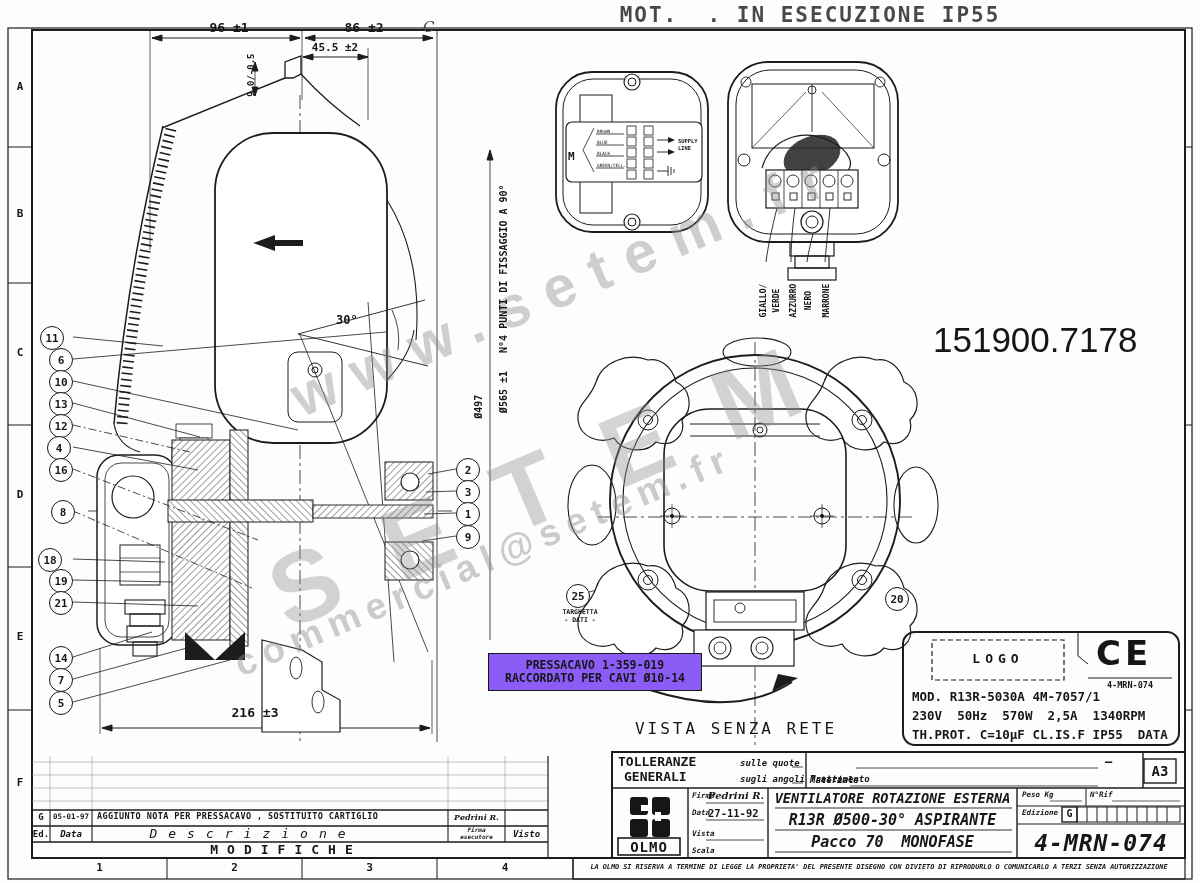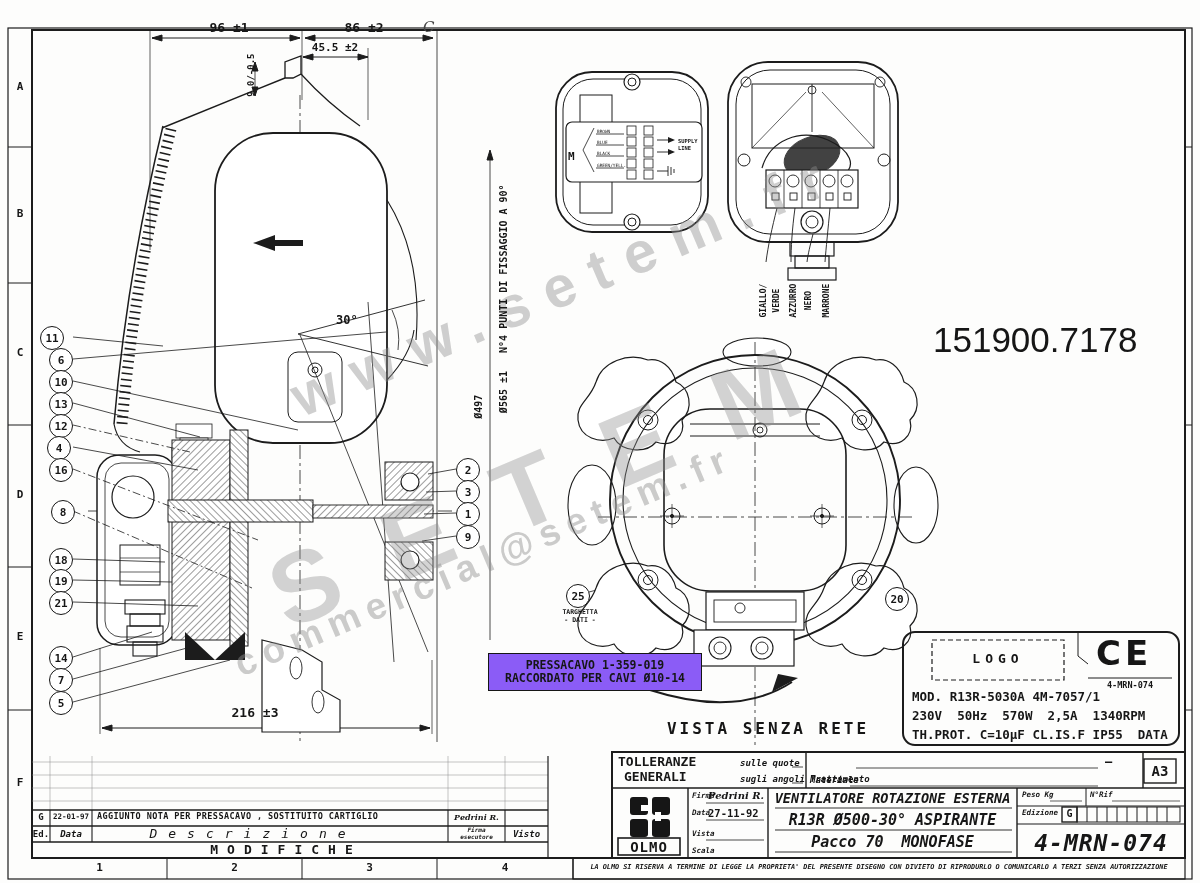--- a/index.html
+++ b/index.html
@@ -379,20 +379,21 @@
 <div class="t c" style="left:8px;top:207px;width:24px;font:bold 11px 'DejaVu Sans Mono';">B</div>
 <div class="t c" style="left:8px;top:346px;width:24px;font:bold 11px 'DejaVu Sans Mono';">C</div>
 <div class="t c" style="left:8px;top:488px;width:24px;font:bold 11px 'DejaVu Sans Mono';">D</div>
 <div class="t c" style="left:8px;top:630px;width:24px;font:bold 11px 'DejaVu Sans Mono';">E</div>
 <div class="t c" style="left:8px;top:776px;width:24px;font:bold 11px 'DejaVu Sans Mono';">F</div>
 <div class="t c" style="left:32px;top:861px;width:135px;font:bold 11px 'DejaVu Sans Mono';">1</div>
 <div class="t c" style="left:167px;top:861px;width:135px;font:bold 11px 'DejaVu Sans Mono';">2</div>
 <div class="t c" style="left:302px;top:861px;width:135px;font:bold 11px 'DejaVu Sans Mono';">3</div>
 <div class="t c" style="left:437px;top:861px;width:136px;font:bold 11px 'DejaVu Sans Mono';">4</div>
 
+<div class="t c z4" style="left:615px;top:3px;width:390px;font-size:21px;font-weight:bold;letter-spacing:2px;opacity:.78;">MOT.  . IN ESECUZIONE IP55</div>
 <div class="t z5 sans" style="left:933px;top:320px;font-family:'Liberation Sans',sans-serif;font-size:35px;font-weight:500;">151900.7178</div>
 <div class="t hand z4" style="left:423px;top:19px;font-size:15px;color:#444;">C</div>
 
 <div class="t c z4" style="left:160px;top:21px;width:138px;font-size:13px;font-weight:bold;">96 ±1</div>
 <div class="t c z4" style="left:305px;top:21px;width:118px;font-size:13px;font-weight:bold;">86 ±2</div>
 <div class="t c z4" style="left:295px;top:42px;width:80px;font-size:11px;font-weight:bold;">45.5 ±2</div>
 <div class="t c v z4" style="left:221px;top:70px;width:60px;font-size:9px;font-weight:bold;">9 0/-0.5</div>
 <div class="t z4" style="left:336px;top:314px;font-size:12px;font-weight:bold;">30°</div>
 <div class="t c z4" style="left:200px;top:706px;width:110px;font-size:13px;font-weight:bold;">216 ±3</div>
 <div class="t c v z4" style="left:449px;top:401px;width:60px;font-size:10px;font-weight:bold;">Ø497</div>
@@ -404,31 +405,31 @@
 <div class="t c v z4" style="left:777px;top:296px;width:64px;font-size:8px;font-weight:bold;">NERO</div>
 <div class="t c v z4" style="left:795px;top:296px;width:64px;font-size:8px;font-weight:bold;">MARRONE</div>
 
 <div style="position:absolute;left:488px;top:653px;width:212px;height:36px;border:1.6px solid #161616;z-index:4;background:#8b5cf6;
             display:flex;flex-direction:column;align-items:center;justify-content:center;">
   <span class="t" style="position:static;font-size:11.5px;font-weight:bold;">PRESSACAVO 1-359-019</span>
   <span class="t" style="position:static;font-size:11.5px;font-weight:bold;">RACCORDATO PER CAVI Ø10-14</span>
 </div>
 <div class="t c z4" style="left:548px;top:609px;width:64px;font-size:6.5px;font-weight:bold;">TARGHETTA</div>
 <div class="t c z4" style="left:548px;top:617px;width:64px;font-size:6.5px;font-weight:bold;">- DATI -</div>
-<div class="t c z4" style="left:630px;top:720px;width:212px;font-size:16px;font-weight:bold;letter-spacing:3px;margin-left:32px;">VISTA SENZA RETE</div>
+<div class="t c z4" style="left:630px;top:720px;width:212px;font-size:16px;font-weight:normal;letter-spacing:3px;">VISTA SENZA RETE</div>
 
 <div class="bal" style="left:40px;top:326px;">11</div>
 <div class="bal" style="left:49px;top:348px;">6</div>
 <div class="bal" style="left:49px;top:370px;">10</div>
 <div class="bal" style="left:49px;top:392px;">13</div>
 <div class="bal" style="left:49px;top:414px;">12</div>
 <div class="bal" style="left:47px;top:436px;">4</div>
 <div class="bal" style="left:49px;top:458px;">16</div>
 <div class="bal" style="left:51px;top:500px;">8</div>
-<div class="bal" style="left:49px;top:548px;">18</div>
+<div class="bal" style="left:38px;top:548px;">18</div>
 <div class="bal" style="left:49px;top:569px;">19</div>
 <div class="bal" style="left:49px;top:591px;">21</div>
 <div class="bal" style="left:49px;top:646px;">14</div>
 <div class="bal" style="left:49px;top:668px;">7</div>
 <div class="bal" style="left:49px;top:691px;">5</div>
 <div class="bal" style="left:456px;top:458px;">2</div>
 <div class="bal" style="left:456px;top:480px;">3</div>
 <div class="bal" style="left:456px;top:502px;">1</div>
 <div class="bal" style="left:456px;top:525px;">9</div>
 <div class="bal" style="left:566px;top:584px;">25</div>
@@ -459,21 +460,21 @@
 <div class="t c it z4" style="left:770px;top:791px;width:245px;font-size:13.5px;font-weight:bold;">VENTILATORE ROTAZIONE ESTERNA</div>
 <div class="t c it z4" style="left:770px;top:812px;width:245px;font-size:15px;font-weight:bold;">R13R Ø500-30° ASPIRANTE</div>
 <div class="t c it z4" style="left:770px;top:834px;width:245px;font-size:15px;font-weight:bold;">Pacco 70  MONOFASE</div>
 <div class="t it z4" style="left:1022px;top:791px;font-size:7.5px;font-weight:bold;">Peso Kg</div>
 <div class="t it z4" style="left:1090px;top:791px;font-size:7.5px;font-weight:bold;">N°Rif</div>
 <div class="t it z4" style="left:1022px;top:809px;font-size:7.5px;font-weight:bold;">Edizione</div>
 <div class="t c z4" style="left:1062px;top:808px;width:15px;font-size:10px;font-weight:bold;">G</div>
 <div class="t c it z4" style="left:1020px;top:830px;width:162px;font-size:23px;font-weight:bold;letter-spacing:1px;">4-MRN-074</div>
 
 <div class="t c z4" style="left:32px;top:812px;width:18px;font-size:9px;font-weight:bold;">G</div>
-<div class="t c z4" style="left:50px;top:813px;width:42px;font-size:7.5px;font-weight:bold;">22-01-97</div>
+<div class="t c z4" style="left:50px;top:813px;width:42px;font-size:7.5px;font-weight:bold;">05-01-97</div>
 <div class="t z4" style="left:97px;top:812px;font-size:8.5px;font-weight:bold;letter-spacing:.4px;">AGGIUNTO NOTA PER PRESSACAVO , SOSTITUITO CARTIGLIO</div>
 <div class="t c hand z4" style="left:448px;top:813px;width:57px;font-size:8px;font-weight:bold;">Pedrini R.</div>
 <div class="t c z4" style="left:32px;top:829px;width:18px;font-size:9px;font-weight:bold;">Ed.</div>
 <div class="t c it z4" style="left:50px;top:829px;width:42px;font-size:9px;font-weight:bold;">Data</div>
 <div class="t c it z4" style="left:92px;top:827px;width:322px;font-size:13px;letter-spacing:11px;">Descrizione</div>
 <div class="t c it z4" style="left:448px;top:827px;width:57px;font-size:6px;font-weight:bold;">Firma</div>
 <div class="t c it z4" style="left:448px;top:834px;width:57px;font-size:6px;font-weight:bold;">esecutore</div>
 <div class="t c it z4" style="left:505px;top:829px;width:43px;font-size:9px;font-weight:bold;">Visto</div>
 <div class="t c z4" style="left:32px;top:843px;width:508px;font-size:13px;font-weight:bold;letter-spacing:9px;">MODIFICHE</div>
 

